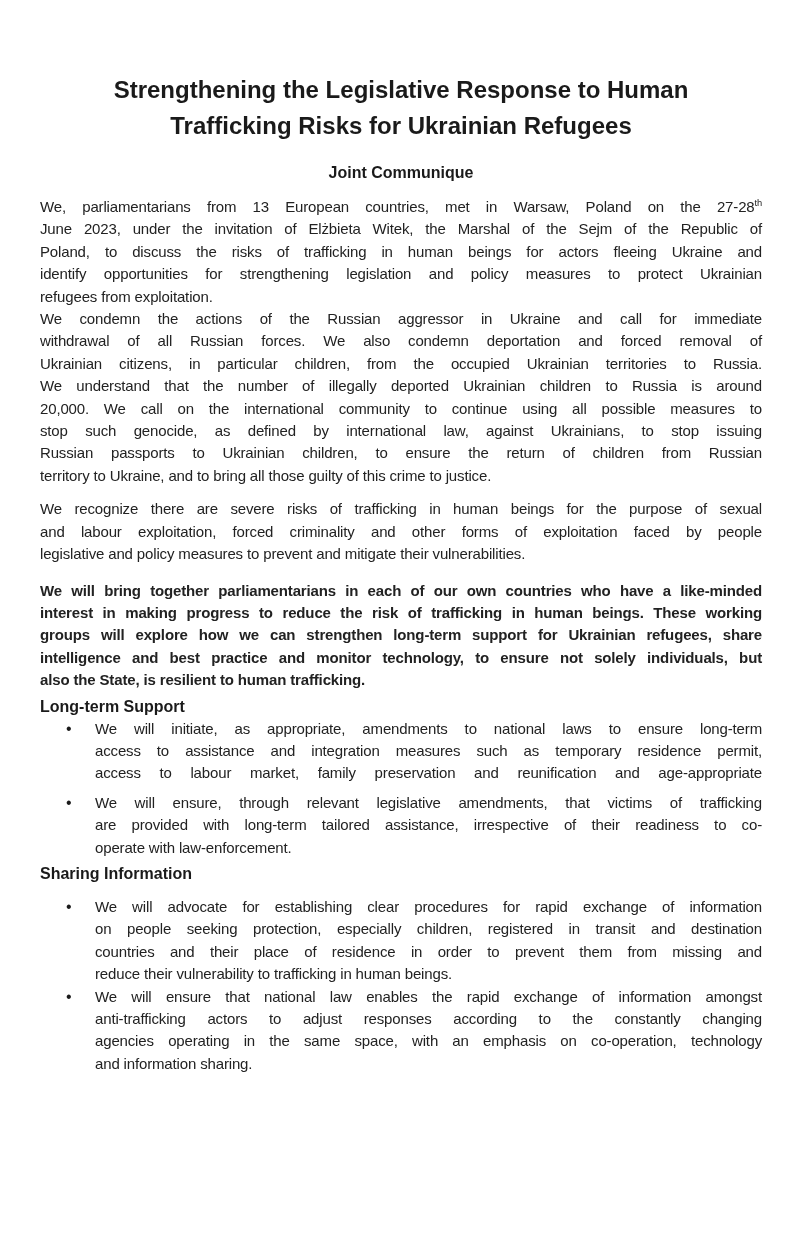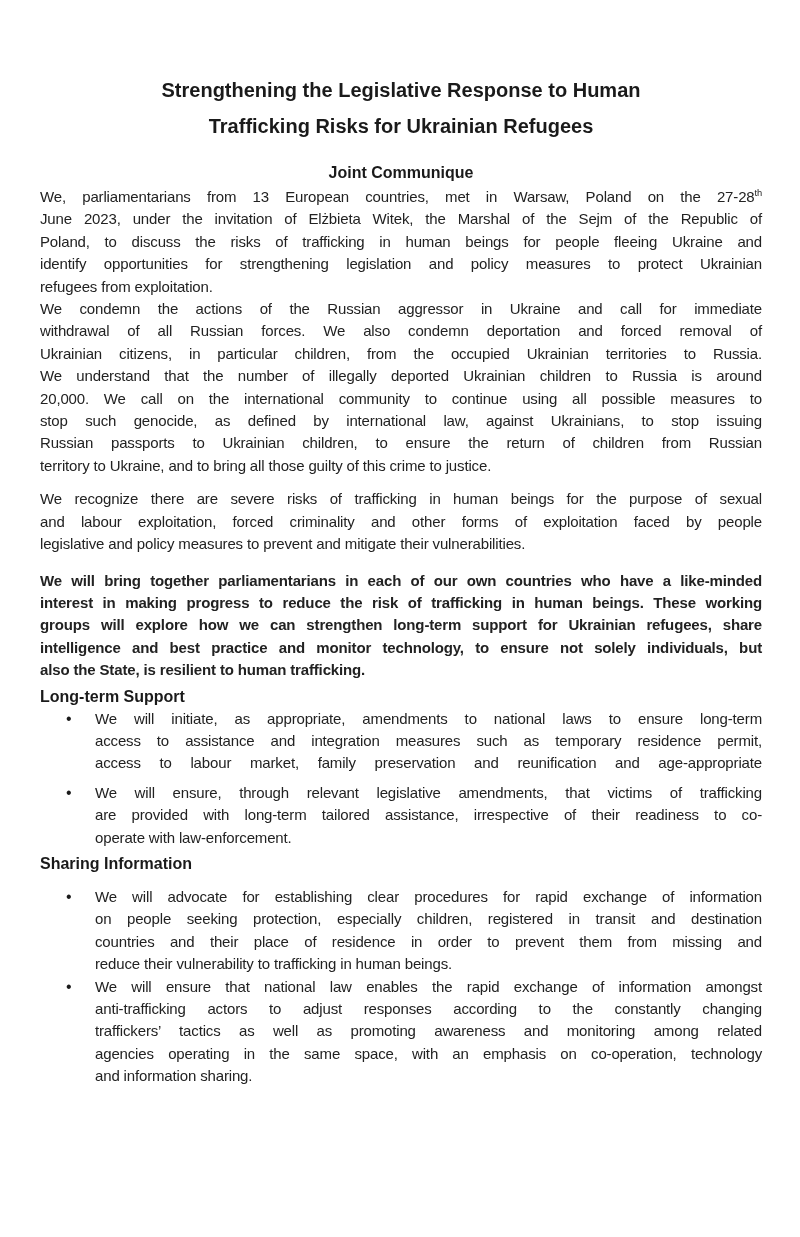--- a/index.html
+++ b/index.html
@@ -12,21 +12,21 @@
     width: 800px;
     height: 1237px;
     box-sizing: border-box;
     background: #ffffff;
     padding: 72px 38px 0 40px;
     overflow: hidden;
     font-family: "Liberation Sans", "DejaVu Sans", sans-serif;
     color: #222222;
   }
   .title {
-    font-size: 20px;
+    font-size: 24px;
     line-height: 36px;
     font-weight: bold;
     color: #1a1a1a;
   }
   .title .line { text-align: center; }
   .subtitle {
     margin-top: 16px;
     font-size: 16px;
     line-height: 26px;
     font-weight: bold;
@@ -38,21 +38,21 @@
     line-height: 22.4px;
     letter-spacing: -0.15px;
   }
   .para { margin: 0; }
   .justify .line {
     text-align: justify;
     text-align-last: justify;
     white-space: normal;
   }
   .justify .line.last { text-align-last: left; }
-  .mt10 { }
+  .mt10 { margin-top: 10px; }
   .mt11 { }
   .mt6  { margin-top: 11px; }
   .mt5  { margin-top: 14px; font-weight: bold; }
   .mt7  { margin-top: 7px; }
   .mt0  { margin-top: 0; }
   .section-heading {
     margin: 4px 0 0 0;
     font-size: 16px;
     line-height: 22px;
     font-weight: bold;
@@ -84,21 +84,21 @@
       <div class="line">Strengthening the Legislative Response to Human</div>
       <div class="line last">Trafficking Risks for Ukrainian Refugees</div>
     </div>
 
   <div class="subtitle">Joint Communique</div>
 
   <div class="para body-text justify mt10">
     <div class="line"><span>We, parliamentarians from 13 European countries, met in Warsaw, Poland on the 27-28</span><sup>th</sup></div>
     <div>
         <div class="line">June 2023, under the invitation of Elżbieta Witek, the Marshal of the Sejm of the Republic of</div>
-        <div class="line">Poland, to discuss the risks of trafficking in human beings for people fleeing Ukraine and</div>
+        <div class="line">Poland, to discuss the risks of trafficking in human beings for actors fleeing Ukraine and</div>
         <div class="line">identify opportunities for strengthening legislation and policy measures to protect Ukrainian</div>
         <div class="line last">refugees from exploitation.</div>
       </div>
   </div>
 
   <div class="para body-text justify mt11">
       <div class="line">We condemn the actions of the Russian aggressor in Ukraine and call for immediate</div>
       <div class="line">withdrawal of all Russian forces. We also condemn deportation and forced removal of</div>
       <div class="line">Ukrainian citizens, in particular children, from the occupied Ukrainian territories to Russia.</div>
       <div class="line">We understand that the number of illegally deported Ukrainian children to Russia is around</div>
@@ -152,19 +152,18 @@
         <div class="line">countries and their place of residence in order to prevent them from missing and</div>
         <div class="line last">reduce their vulnerability to trafficking in human beings.</div>
       </div>
   </div>
 
   <div class="bullet body-text mt0">
     <span class="dot">•</span>
     <div class="btext justify">
         <div class="line">We will ensure that national law enables the rapid exchange of information amongst</div>
         <div class="line">anti-trafficking actors to adjust responses according to the constantly changing</div>
-        <div class="line">traffickers’ tactics as well as promoting awareness and monitoring among related</div>
         <div class="line">agencies operating in the same space, with an emphasis on co-operation, technology</div>
         <div class="line last">and information sharing.</div>
       </div>
   </div>
 
 </div>
 
 </body></html>

